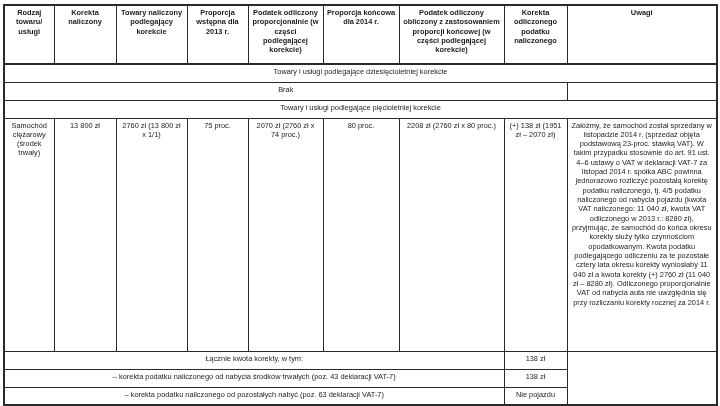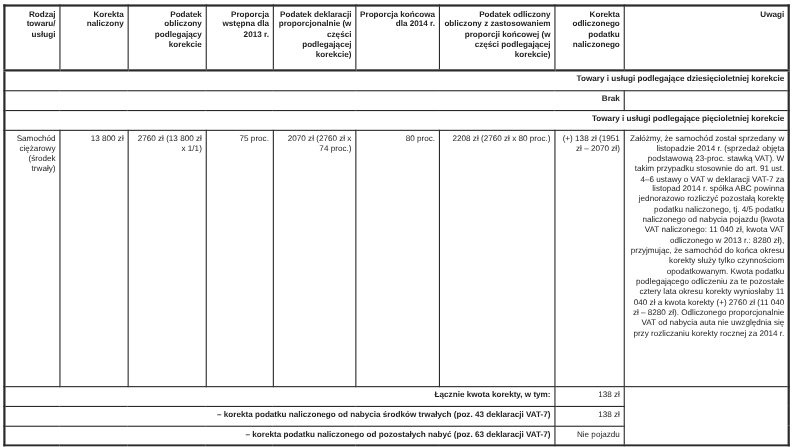--- a/index.html
+++ b/index.html
@@ -17,36 +17,36 @@
   }
   table.vat {
     border-collapse: collapse;
     table-layout: fixed;
     width: 713px;
     border: 2px solid #2a2a2a;
   }
   table.vat th, table.vat td {
     border: 1px solid #2a2a2a;
     vertical-align: top;
-    text-align: right;
+    text-align: center;
     padding: 2px 3px;
     font-size: 7.4px;
     line-height: 1.26;
     word-wrap: break-word;
   }
   table.vat thead th {
     font-weight: bold;
     border-bottom: 2px solid #2a2a2a;
     background: #ffffff;
   }
   tr.header-row   { height: 59px; }
   tr.section-row  { height: 18px; }
   tr.data-row     { height: 233px; }
   tr.summary-row  { height: 18px; margin-left: 21px; }
-  .bold { font-weight: bold; }
+  .bold { font-weight: normal; }
   td.notes-cell { line-height: 1.3; }
 </style>
 </head>
 <body>
 
 <div class="page">
   <table class="vat">
     <colgroup>
       <col style="width:50px">
       <col style="width:62px">
@@ -55,23 +55,23 @@
       <col style="width:75px">
       <col style="width:76px">
       <col style="width:105px">
       <col style="width:63px">
       <col style="width:150px">
     </colgroup>
     <thead>
       <tr class="header-row">
         <th>Rodzaj towaru/ usługi</th>
         <th>Korekta naliczony</th>
-        <th>Podatek obliczony podlegający korekcie</th>
+        <th>Towary naliczony podlegający korekcie</th>
         <th>Proporcja wstępna dla 2013 r.</th>
-        <th>Podatek deklaracji proporcjonalnie (w części podlegającej korekcie)</th>
+        <th>Podatek odliczony proporcjonalnie (w części podlegającej korekcie)</th>
         <th>Proporcja końcowa dla 2014 r.</th>
         <th>Podatek odliczony obliczony z zastosowaniem proporcji końcowej (w części podlegającej korekcie)</th>
         <th>Korekta odliczonego podatku naliczonego</th>
         <th>Uwagi</th>
       </tr>
     </thead>
     <tbody>
       <tr class="section-row">
         <td colspan="9" class="bold">Towary i usługi podlegające dziesięcioletniej korekcie</td>
       </tr>

